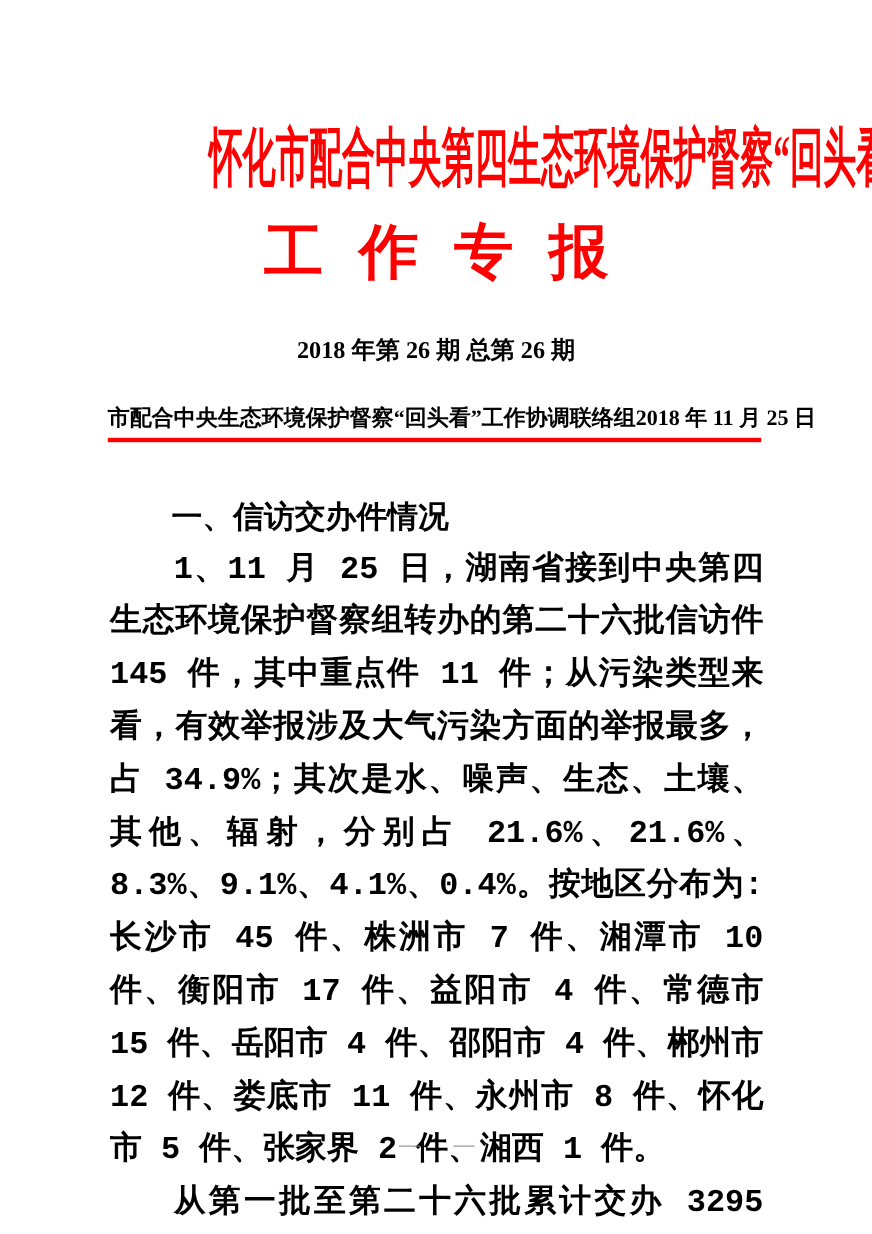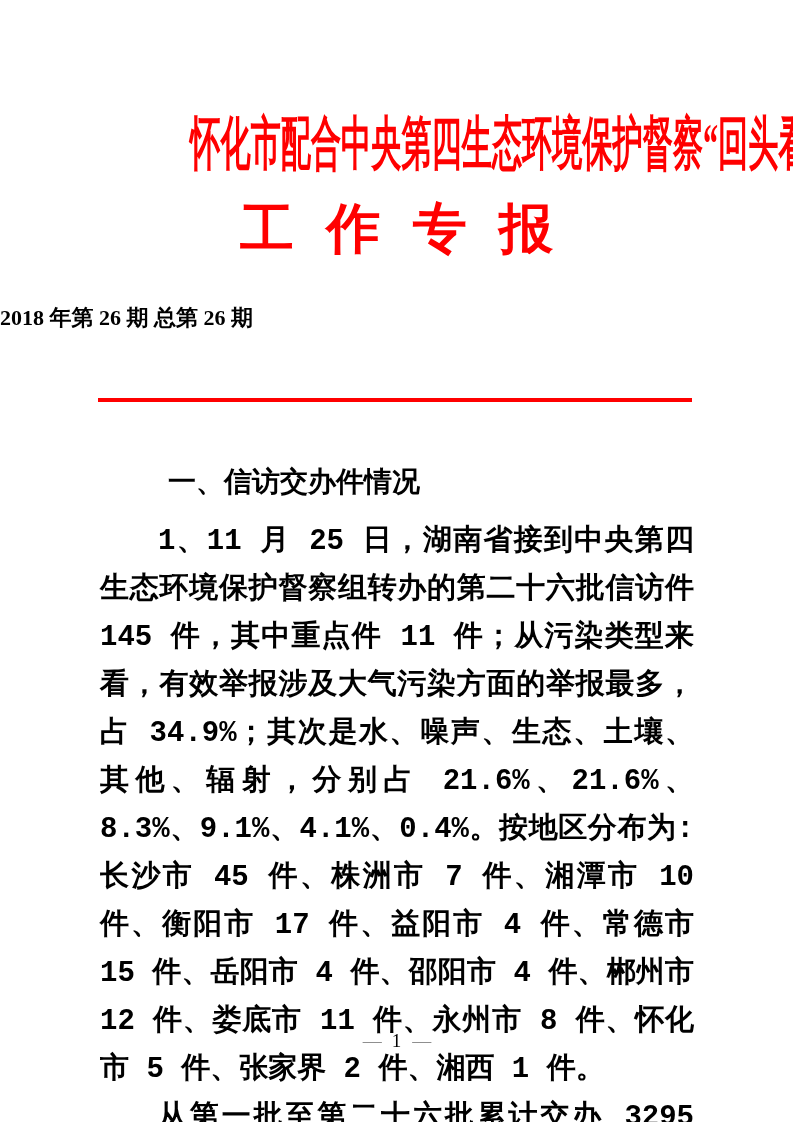--- a/index.html
+++ b/index.html
@@ -44,20 +44,21 @@
     line-height: 74px;
     letter-spacing: 0.60em;
     text-indent: 0.60em; 
     white-space: nowrap;
   }
   .issue-line {
     position: absolute;
     top: 303px;
     left: 0;
     width: 793px;
+    text-align: center;
     font-weight: bold;
     font-size: 22px;
     line-height: 30px;
   }
   .org-row {
     position: absolute;
     top: 366px;
     left: 98px;
     width: 594px;
     display: flex;
@@ -80,21 +81,21 @@
     position: absolute;
     top: 446px;
     left: 100px;
     width: 594px;
     font-size: 29px;
     line-height: 48px;
     font-weight: bold;
     text-align: justify;
   }
   .section-heading {
-    margin: 12px;
+    margin: 0;
     text-indent: 2em;
     font-family: "Liberation Sans", "DejaVu Sans", sans-serif;
     font-weight: bold;
     font-size: 28px;
   }
   .para {
     margin: 0;
     text-indent: 2em;
     font-family: Liberation Mono, monospace;
   }
@@ -121,20 +122,24 @@
 <body>
 
 <div class="page">
 
   <div class="title1">怀化市配合中央第四生态环境保护督察“回头看”</div>
 
   <div class="title2">工作专报</div>
 
   <div class="issue-line">2018 年第 26 期  总第 26 期</div>
 
+  <div class="org-row">
+    <span>市配合中央生态环境保护督察“回头看”工作协调联络组</span>
+    <span>2018 年 11 月 25 日</span>
+  </div>
 
   <div class="red-rule"></div>
 
   <div class="content">
     <p class="section-heading">一、信访交办件情况</p>
     <p class="para">1、11 月 25 日，湖南省接到中央第四生态环境保护督察组转办的第二十六批信访件 145 件，其中重点件 11 件；从污染类型来看，有效举报涉及大气污染方面的举报最多，占 34.9%；其次是水、噪声、生态、土壤、其他、辐射，分别占 21.6%、21.6%、8.3%、9.1%、4.1%、0.4%。按地区分布为:长沙市 45 件、株洲市 7 件、湘潭市 10 件、衡阳市 17 件、益阳市 4 件、常德市 15 件、岳阳市 4 件、邵阳市 4 件、郴州市 12 件、娄底市 11 件、永州市 8 件、怀化市 5 件、张家界 2 件、湘西 1 件。</p>
     <p class="para">从第一批至第二十六批累计交办 3295 件，其中重</p>
   </div>
 
   <div class="footer">

